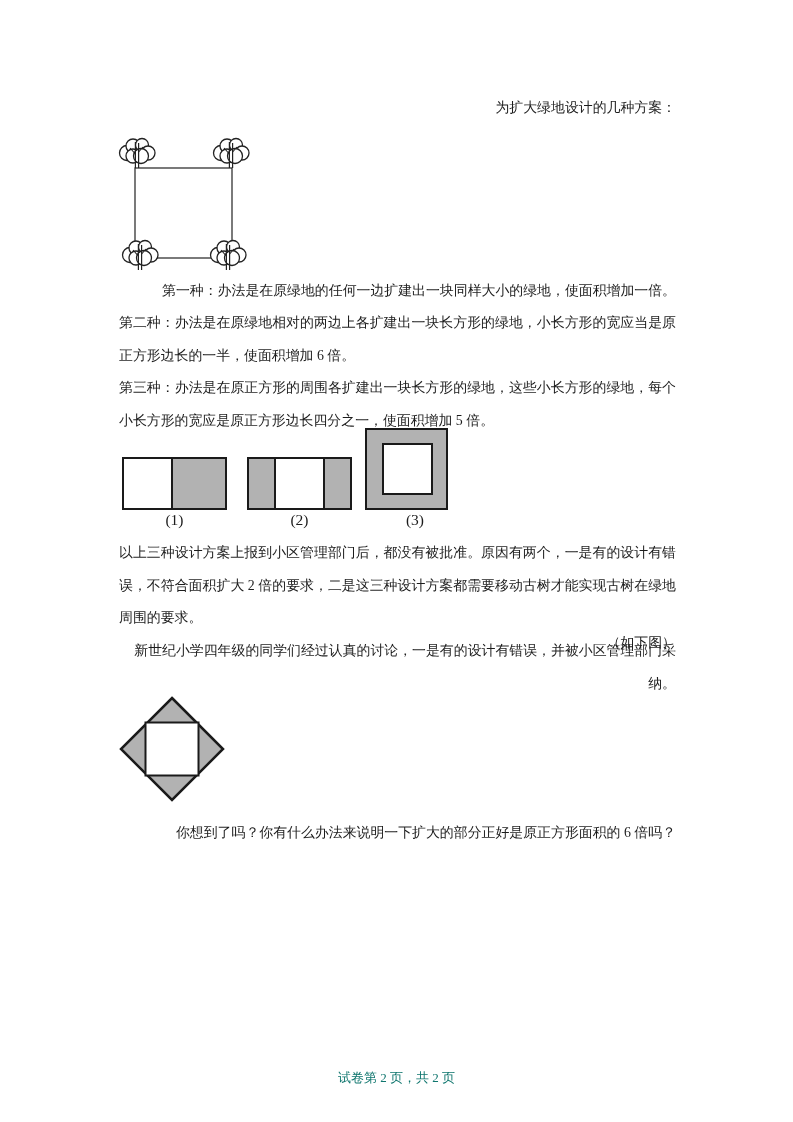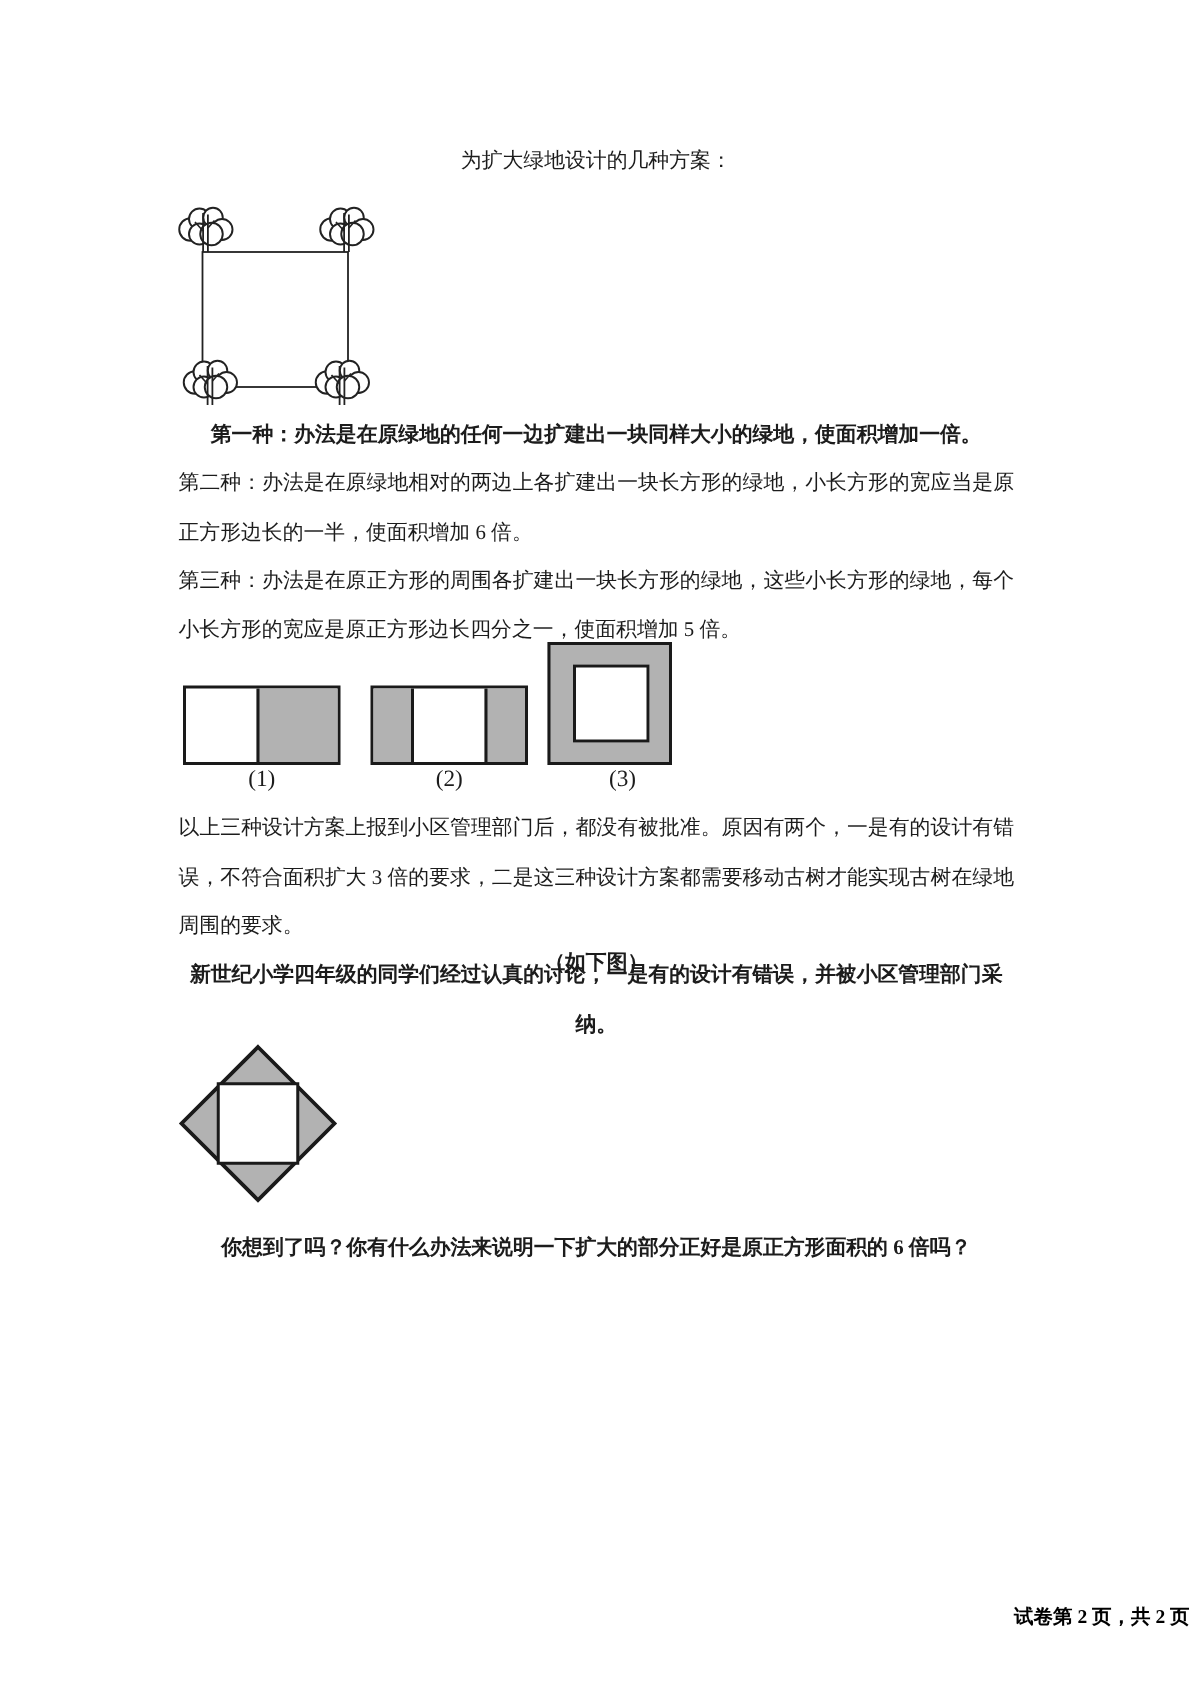--- a/index.html
+++ b/index.html
@@ -5,22 +5,22 @@
   html,body { margin:0; padding:0; background:#ffffff; }
   .page {
     position:relative; width:793px; height:1122px; background:#ffffff;
     font-family:"Liberation Serif","DejaVu Serif",serif;
     color:#1c1c1c; overflow:hidden;
   }
   .txt {
     position:absolute; left:119px; width:557px;
     font-size:13.9px; line-height:32.6px; text-align:justify;
   }
-  .title { text-align:center; }
-  .single { text-align:center;font-weight:bold; }
+  .title { text-align:right; }
+  .single { text-align:right; }
   
   .fig-trees { position:absolute; left:110px; top:136px; }
   
   .diag { position:absolute; box-sizing:border-box; border:2px solid #1a1a1a; background:#ffffff; }
   .d1 { left:122px; top:457px; width:105px; height:53px; }
   .d1 .half-gray { position:absolute; top:0; bottom:0; right:0; width:52px;
                    background:#b2b2b2; border-left:2px solid #1a1a1a; }
   .d2 { left:247px; top:457px; width:105px; height:53px; display:flex; }
   .d2 .strip { width:25px; background:#b2b2b2; }
   .d2 .strip.l { border-right:2px solid #1a1a1a; }
@@ -28,22 +28,22 @@
   .d3 { left:365px; top:428px; width:83px; height:82px; background:#b2b2b2; }
   .d3 .inner { position:absolute; left:15px; top:13px; width:51px; height:52px;
                box-sizing:border-box; background:#ffffff; border:2px solid #1a1a1a; }
   .figlabel { position:absolute; height:18px; line-height:18px; font-size:15.5px;
               text-align:center; }
   .fl1 { left:122px; width:105px; top:511px; }
   .fl2 { left:247px; width:105px; top:511px; }
   .fl3 { left:365px; width:100px; top:511px; }
   
   .fig-diamond { position:absolute; left:118px; top:695px; }
-  .footer { position:absolute; left:0; right:0; top:1068px; text-align:right;
-            font-size:13px; line-height:20px; color:#000000;font-weight:bold; }
+  .footer { position:absolute; left:0; right:0; top:1068px; text-align:center;
+            font-size:13px; line-height:20px; color:#0f766e; }
 </style>
 </head>
 <body>
 
 <div class="page">
 
   <div class="txt title" style="top:92px">为扩大绿地设计的几种方案：</div>
 
   <svg class="fig-trees" width="150" height="140" viewBox="0 0 150 140">
     <defs>
@@ -81,21 +81,21 @@
     <div class="strip r"></div>
   </div>
   <div class="diag d3">
     <div class="inner"></div>
   </div>
 
   <div class="figlabel fl1">(1)</div>
   <div class="figlabel fl2">(2)</div>
   <div class="figlabel fl3">(3)</div>
 
-  <div class="txt" style="top:537px">以上三种设计方案上报到小区管理部门后，都没有被批准。原因有两个，一是有的设计有错误，不符合面积扩大 3 倍的要求，二是这三种设计方案都需要移动古树才能实现古树在绿地周围的要求。</div>
+  <div class="txt" style="top:537px">以上三种设计方案上报到小区管理部门后，都没有被批准。原因有两个，一是有的设计有错误，不符合面积扩大 2 倍的要求，二是这三种设计方案都需要移动古树才能实现古树在绿地周围的要求。</div>
 
   <div class="txt single" style="top:635px">新世纪小学四年级的同学们经过认真的讨论，一是有的设计有错误，并被小区管理部门采纳。</div>
 
   <div class="txt single" style="top:627px">（如下图）</div>
 
   <svg class="fig-diamond" width="108" height="108" viewBox="0 0 108 108">
     <polygon points="54,3 105,54 54,105 3,54" fill="#b2b2b2" stroke="#1a1a1a" stroke-width="2.5"></polygon>
     <rect x="27.5" y="27.5" width="53" height="53" fill="#ffffff" stroke="#1a1a1a" stroke-width="2"></rect>
   </svg>
 

